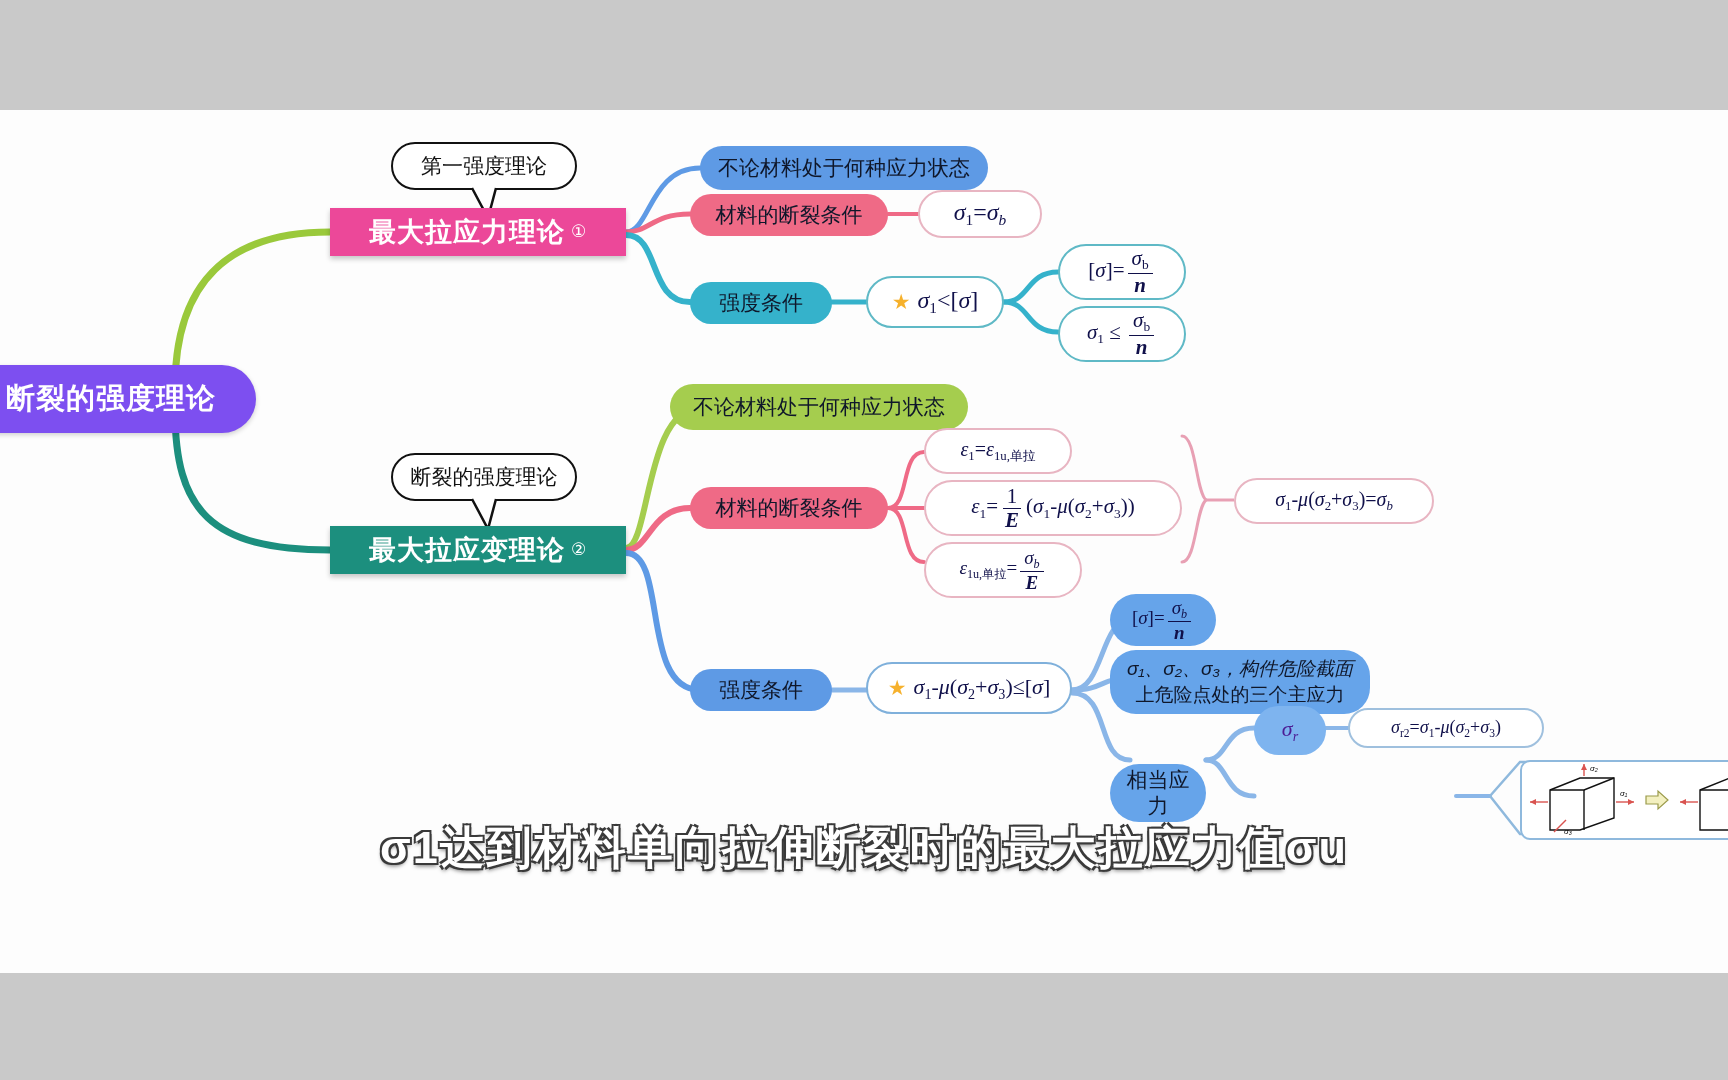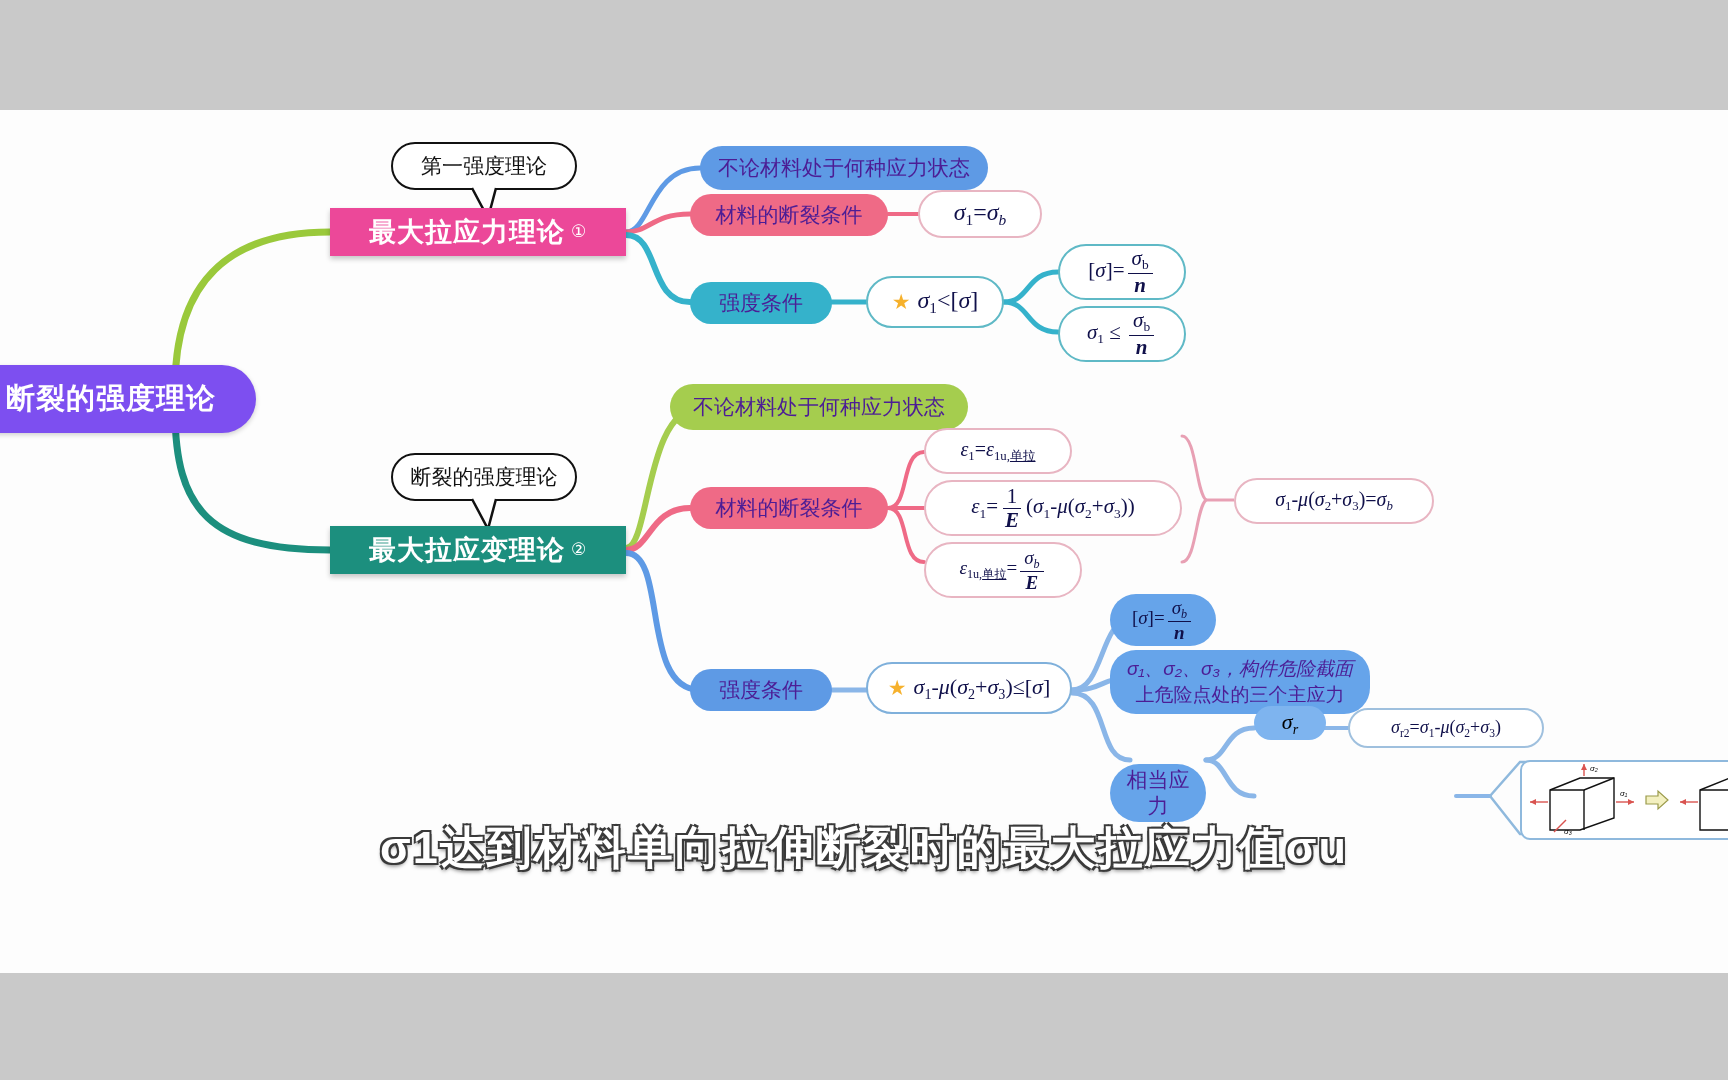--- a/index.html
+++ b/index.html
@@ -41,21 +41,21 @@
   .b-teal{background:#1c8f7e;}
 
   
   .callout{
     background:#fff;border:2.5px solid #111;border-radius:26px;
     color:#111;font-size:21px;padding:0 16px;
   }
   .callout-tail{position:absolute;}
 
   
-  .pill{border-radius:999px;color:#4c1d95;font-size:21px;padding:0 16px;}
+  .pill{border-radius:999px;color:#0f172a;font-size:21px;padding:0 16px;}
   .pill.multi{border-radius:26px;line-height:1.35;font-size:19px;}
   .p-blue{background:#5e9ae5;}
   .p-pink{background:#ef6a86;}
   .p-cyan{background:#35b2cb;}
   .p-green{background:#a5cd4e;}
   .p-blue2{background:#66a4ea;}
   .p-blue3{background:#7eb4ef;}
 
   
   .fml{
@@ -70,21 +70,21 @@
   .star{color:#f6b12c;font-size:21px;margin-right:7px;line-height:1;}
 
   
   .mi{font-style:italic;}
   .sub{font-size:.64em;vertical-align:-.32em;font-style:italic;}
   .subn{font-size:.64em;vertical-align:-.32em;font-style:normal;}
   .frac{display:inline-flex;flex-direction:column;align-items:center;
         vertical-align:middle;margin:0 3px;line-height:1;}
   .frac .num{border-bottom:1.6px solid #10104a;padding:0 4px 1px;}
   .frac .den{padding:1px 4px 0;font-weight:bold;}
-  .cn{font-family:"Liberation Sans","DejaVu Sans",sans-serif;font-style:normal;text-decoration:underline;}
+  .cn{font-family:"Liberation Sans","DejaVu Sans",sans-serif;font-style:normal;}
 
   
   .diagram{
     position:absolute;background:#fff;border:2px solid #8fb9dd;
     border-radius:10px;
   }
   
   #subtitle{
     position:absolute;left:0;width:1728px;text-align:center;
     color:#fff;font-size:45px;font-weight:bold;letter-spacing:2px;
@@ -268,21 +268,21 @@
 
     <div class="node pill p-blue2 multi" style="left:1110px;top:540px;width:260px;height:64px;flex-direction:column;">
       <span style="font-style:italic;">σ₁、σ₂、σ₃，构件危险截面</span>
       <span>上危险点处的三个主应力</span>
     </div>
 
     <div class="node pill p-blue2" style="left:1110px;top:630px;width:96px;height:58px;font-size:21px;margin-top:24px;">
       <span>相当应力</span>
     </div>
 
-    <div class="node pill p-blue3" style="left:1254px;top:596px;width:72px;height:34px;font-size:22px;font-family:'Liberation Serif',serif;color:#000000;">
+    <div class="node pill p-blue3" style="left:1254px;top:596px;width:72px;height:49px;font-size:22px;font-family:'Liberation Serif',serif;color:#4c1d95;">
       <span><span class="mi">σ</span><span class="sub" style="font-style:italic;">r</span></span>
     </div>
 
     <div class="node fml f-grey" style="left:1348px;top:598px;width:196px;height:40px;font-size:18px;">
       <span>
         <span class="mi">σ</span><span class="subn">r2</span>=<span class="mi">σ</span><span class="subn">1</span>-<span class="mi">μ</span>(<span class="mi">σ</span><span class="subn">2</span>+<span class="mi">σ</span><span class="subn">3</span>)
       </span>
     </div>
 
 

